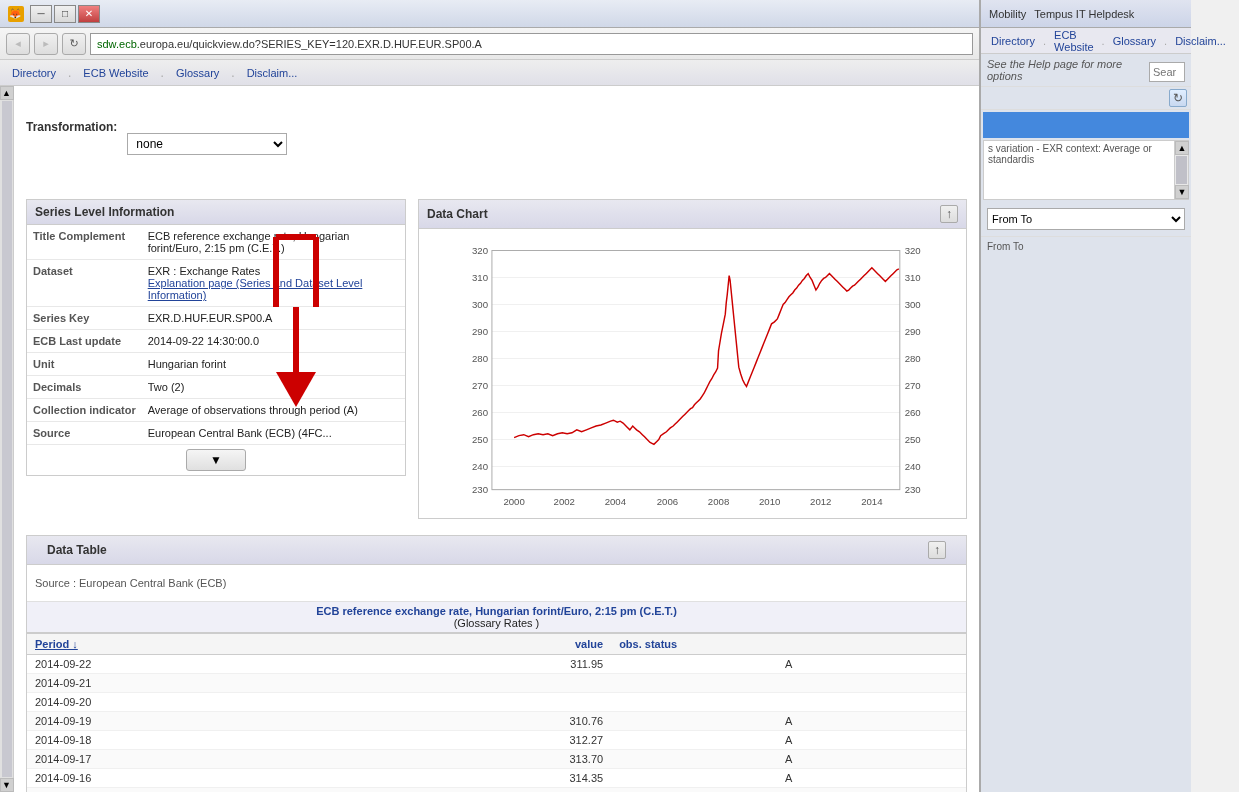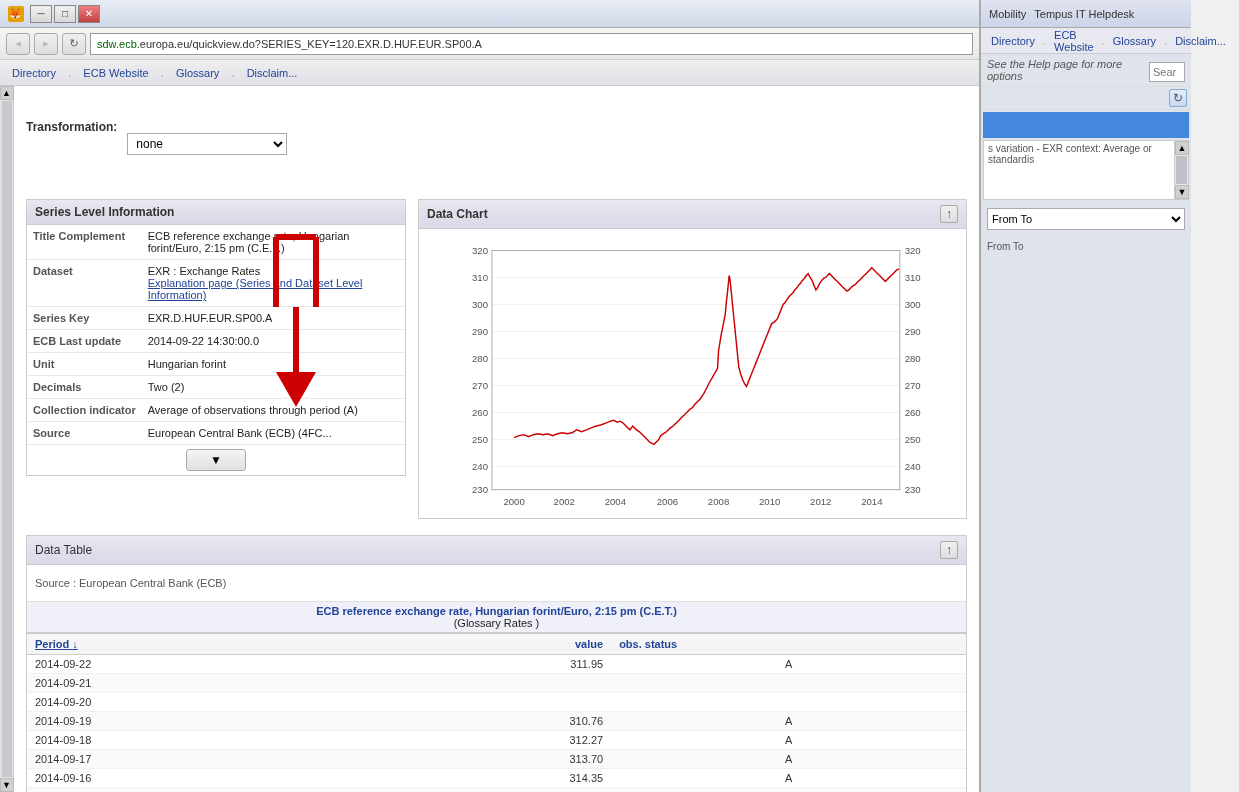--- a/index.html
+++ b/index.html
@@ -205,23 +205,23 @@
       position: relative;
     }
 
     
     .data-table-panel {
       border: 1px solid #ccc;
       background: white;
     }
     .data-table-header {
       background: linear-gradient(to bottom, #e8e8f0, #d8d8e8);
-      padding: 5px 8px;
+      padding: 5px 20px;
       font-size: 12px;
-      font-weight: normal;
+      font-weight: bold;
       color: #333;
       border-bottom: 1px solid #ccc;
       display: flex;
       align-items: center;
       justify-content: space-between;
     }
     .source-row {
       padding: 12px 8px;
       font-size: 11px;
       color: #555;

